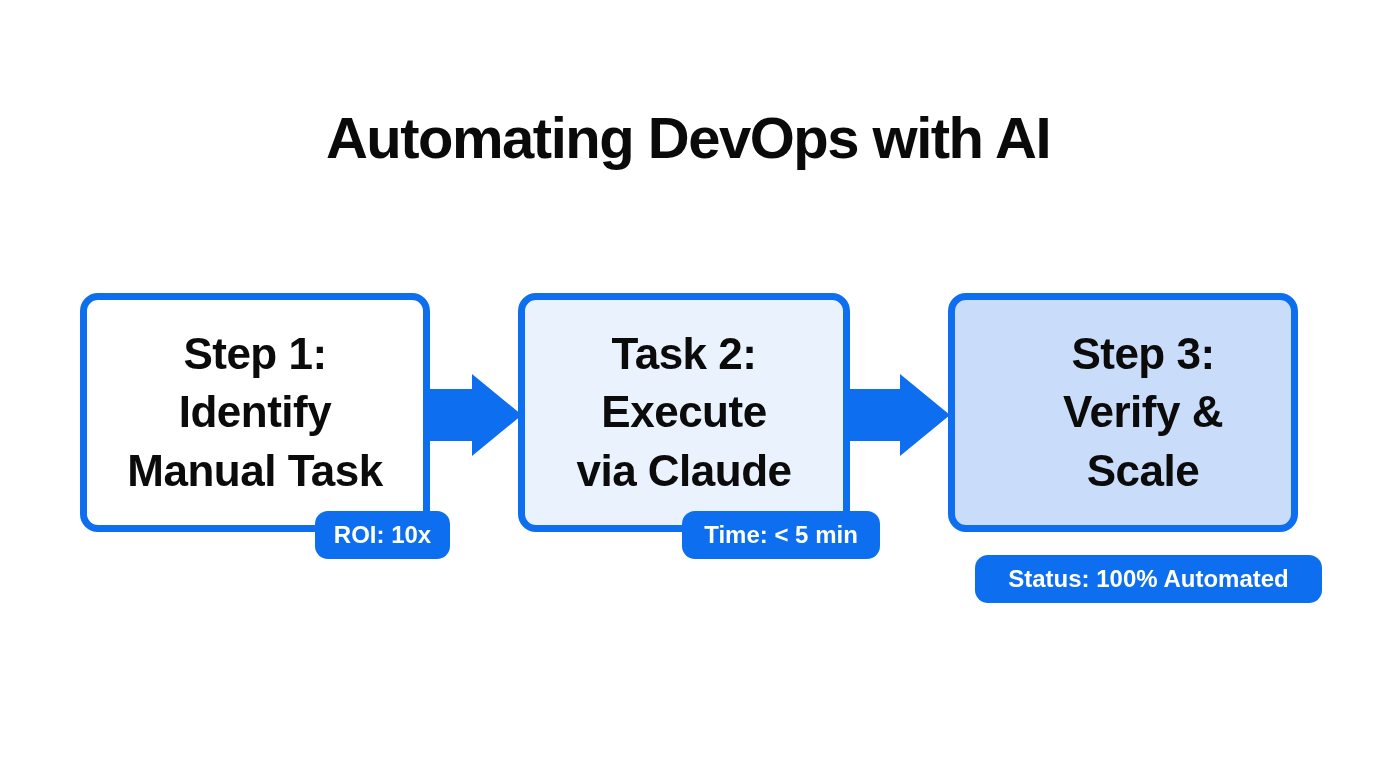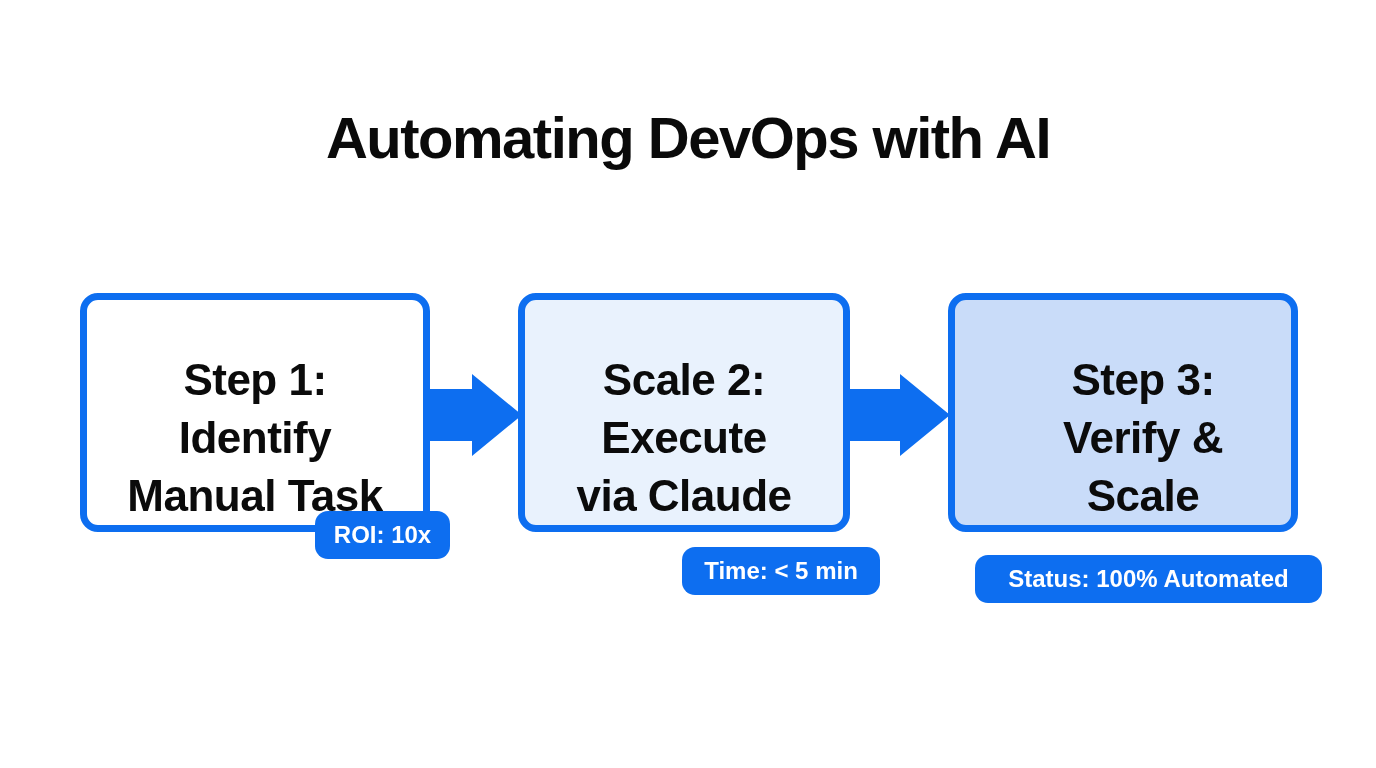--- a/index.html
+++ b/index.html
@@ -27,21 +27,21 @@
     color: #0a0a0a;
   }
   .step-box {
     position: absolute;
     top: 293px;
     height: 239px;
     box-sizing: border-box;
     border: 7px solid #b91c1c;
     border-radius: 18px;
     display: flex;
-    align-items: flex-end;
+    align-items: center;
     justify-content: center;
     z-index: 2;
   }
   .step-box .label {
     text-align: center;
     font-size: 44px;
     font-weight: 700;
     line-height: 1.32;
     letter-spacing: -0.5px;
     color: #0b0b0b;
@@ -60,21 +60,21 @@
     font-size: 24px;
     font-weight: 700;
     white-space: nowrap;
     display: flex;
     align-items: center;
     justify-content: center;
     padding: 16px 18px;
     z-index: 3;
   }
   .badge-1 { left: 315px; width: 135px; }
-  .badge-2 { left: 682px; width: 198px; margin-top: 36px; }
+  .badge-2 { left: 682px; width: 198px; }
   .badge-3 { left: 975px; width: 347px; margin-top: 44px; }
   .arrow {
     position: absolute;
     top: 374px;
     z-index: 1;
   }
   .arrow-1 { left: 426px; }
   .arrow-2 { left: 846px; }
 </style>
 </head>
@@ -96,21 +96,21 @@
     </svg>
   </div>
 
   <div class="step-box box-1" style="background-color: rgb(255, 255, 255); border-color: rgb(13, 110, 240);">
     <div class="label">Step 1:
 Identify
 Manual Task</div>
   </div>
 
   <div class="step-box box-2" style="background-color: rgb(233, 242, 253); border-color: rgb(13, 110, 240);">
-    <div class="label">Scale 2:
+    <div class="label">Task 2:
 Execute
 via Claude</div>
   </div>
 
   <div class="step-box box-3" style="background-color: rgb(201, 220, 249); border-color: rgb(13, 110, 240); padding-left: 40px;">
     <div class="label">Step 3:
 Verify &amp;
 Scale</div>
   </div>
 

